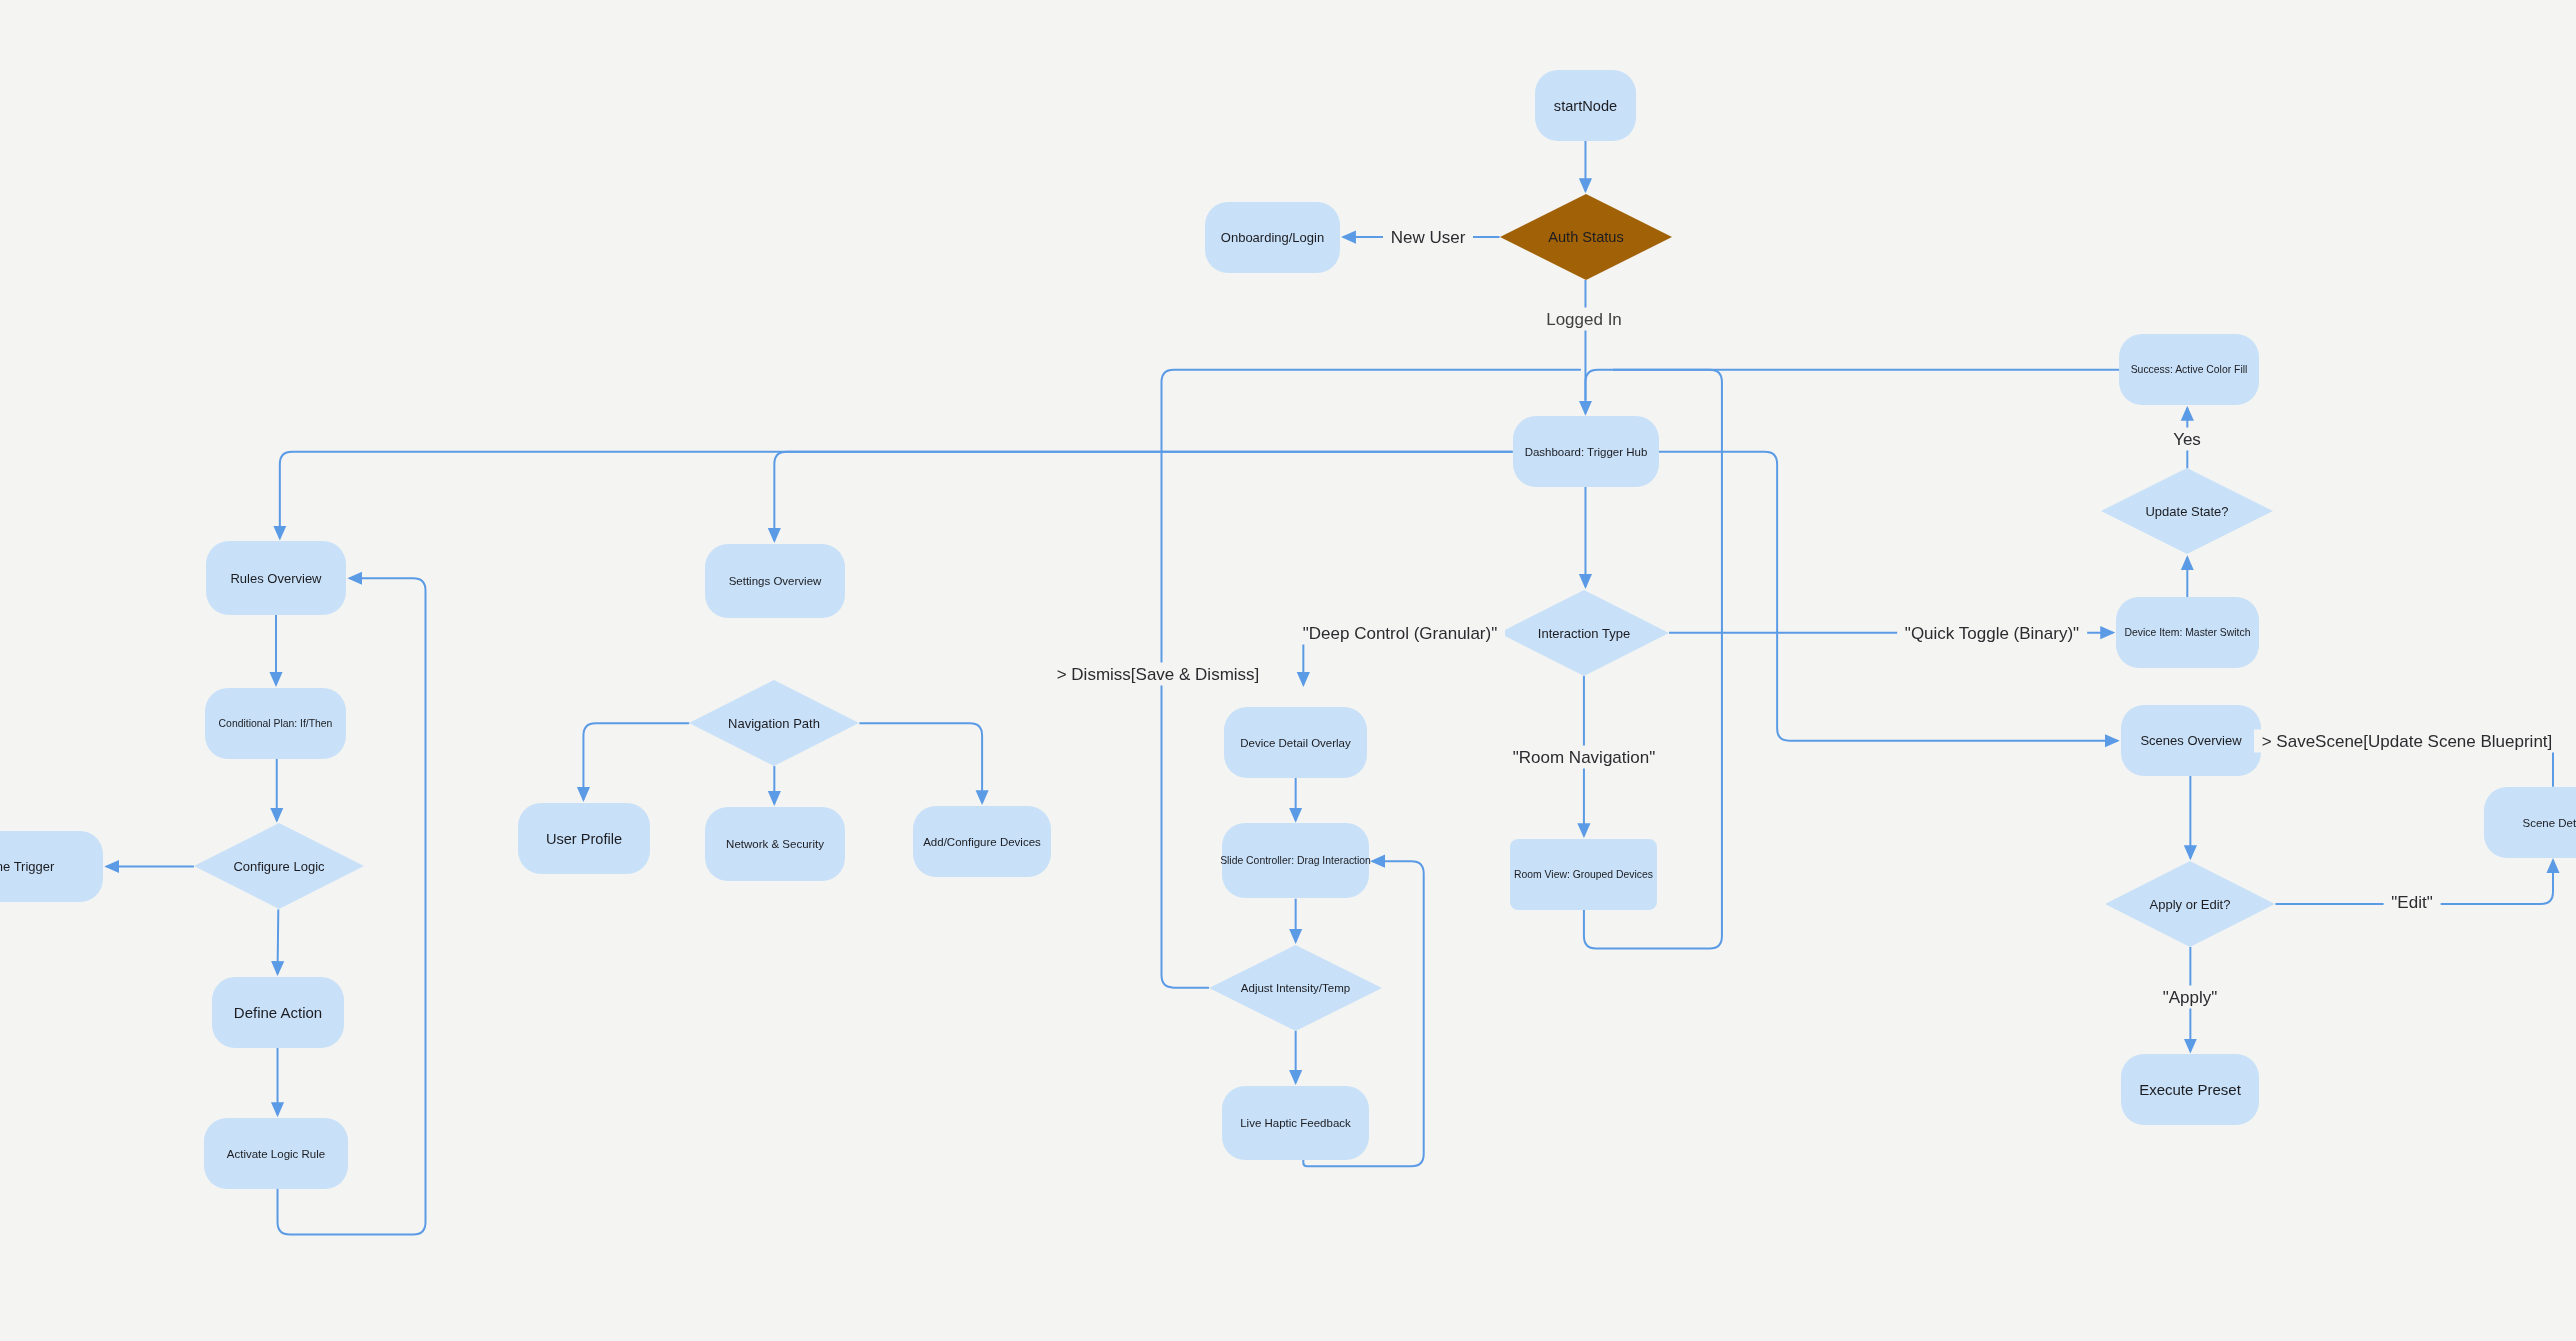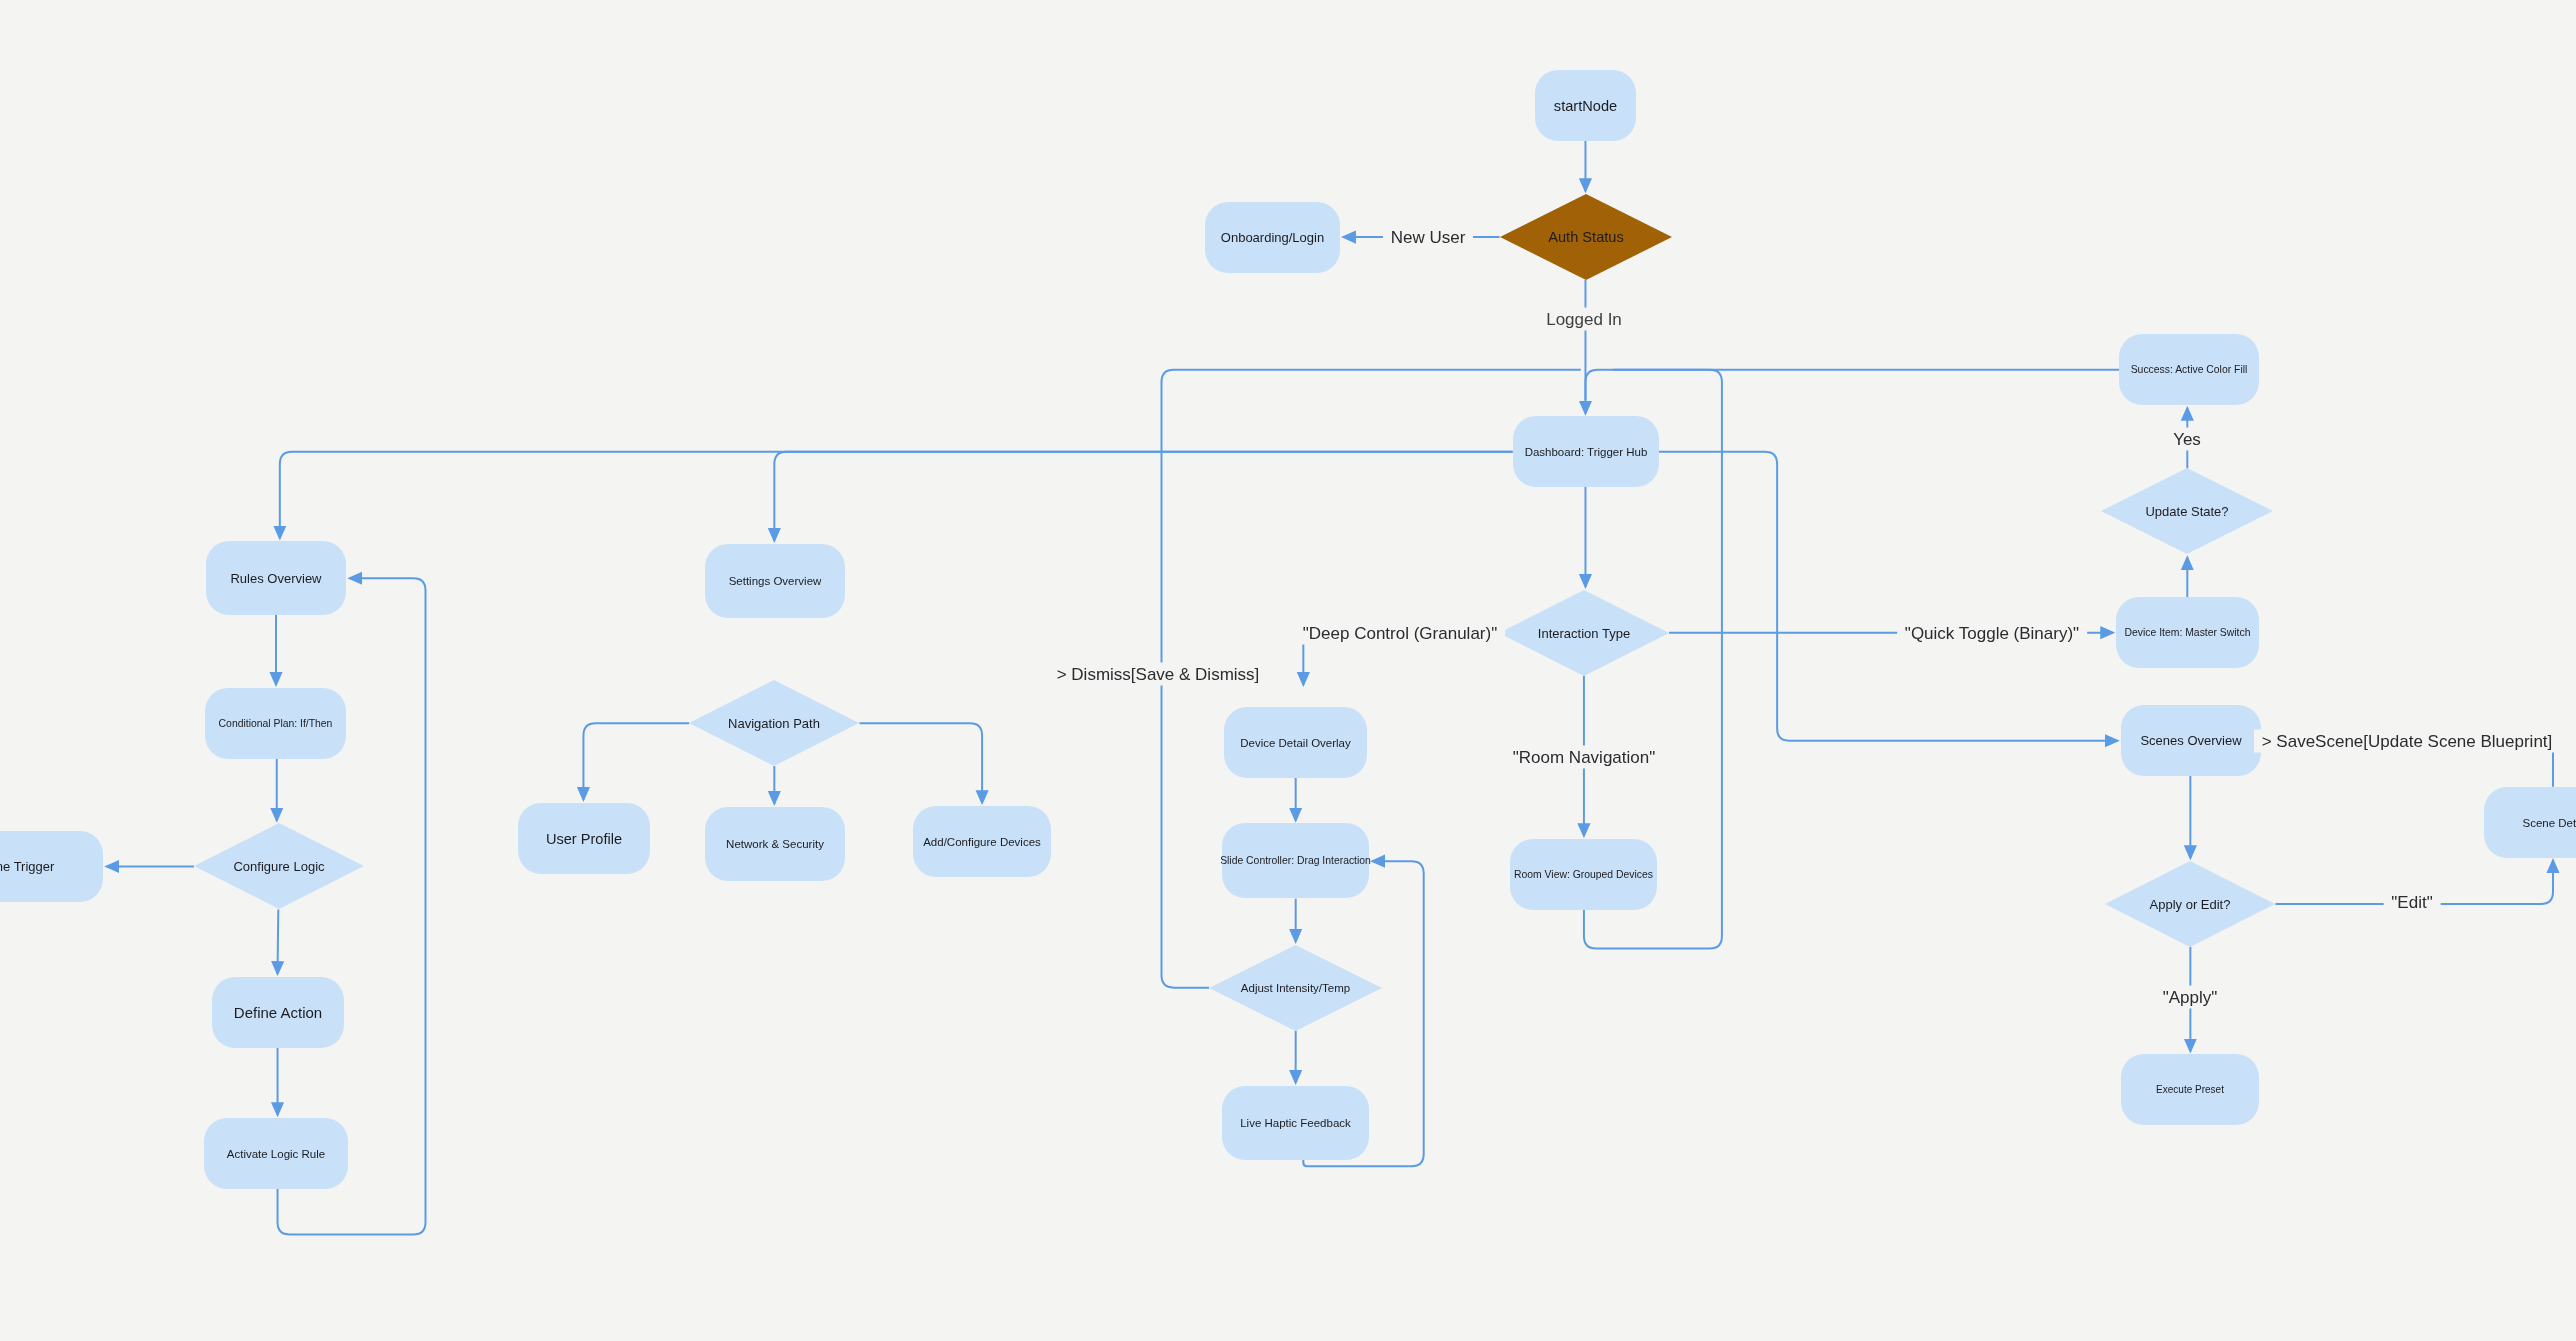--- a/index.html
+++ b/index.html
@@ -119,39 +119,39 @@
       </div>
       <div class="node" style="left: 705px; top: 807px; width: 140px; height: 74px; background: rgb(200, 225, 248); color: rgb(28, 28, 33); font-size: 11.5px;">
         <span>Network &amp; Security</span>
       </div>
       <div class="node" style="left: 913px; top: 806px; width: 138px; height: 71px; background: rgb(200, 225, 248); color: rgb(28, 28, 33); font-size: 11.5px;">
         <span>Add/Configure Devices</span>
       </div>
       <div class="node" style="left: 1222px; top: 823px; width: 147px; height: 75px; background: rgb(200, 225, 248); color: rgb(28, 28, 33); font-size: 10.4px;">
         <span>Slide Controller: Drag Interaction</span>
       </div>
-      <div class="node" style="left: 1510px; top: 839px; width: 147px; height: 71px; background: rgb(200, 225, 248); color: rgb(28, 28, 33); font-size: 10.4px;">
+      <div class="node" style="left: 1510px; top: 839px; width: 147px; height: 71px; background: rgb(200, 225, 248); color: rgb(28, 28, 33); font-size: 10.4px; border-radius: 8px;">
         <span>Room View: Grouped Devices</span>
       </div>
       <div class="node" style="left: 2121px; top: 705px; width: 140px; height: 71px; background: rgb(200, 225, 248); color: rgb(28, 28, 33); font-size: 13px;">
         <span>Scenes Overview</span>
       </div>
       <div class="node" style="left: 2484px; top: 787px; width: 187px; height: 71px; background: rgb(200, 225, 248); color: rgb(28, 28, 33); font-size: 11.5px;">
         <span>Scene Detail Settings</span>
       </div>
       <div class="node diamond" style="left: 2105px; top: 861px; width: 170px; height: 86px; background: rgb(200, 225, 248); color: rgb(28, 28, 33); font-size: 13px;">
         <span>Apply or Edit?</span>
       </div>
       <div class="node" style="left: 212px; top: 977px; width: 132px; height: 71px; background: rgb(200, 225, 248); color: rgb(28, 28, 33); font-size: 15px;">
         <span>Define Action</span>
       </div>
       <div class="node diamond" style="left: 1209px; top: 945px; width: 173px; height: 86px; background: rgb(200, 225, 248); color: rgb(28, 28, 33); font-size: 11.5px;">
         <span>Adjust Intensity/Temp</span>
       </div>
-      <div class="node" style="left: 2121px; top: 1054px; width: 138px; height: 71px; background: rgb(200, 225, 248); color: rgb(28, 28, 33); font-size: 10px;">
+      <div class="node" style="left: 2121px; top: 1054px; width: 138px; height: 71px; background: rgb(200, 225, 248); color: rgb(28, 28, 33); font-size: 15px;">
         <span>Execute Preset</span>
       </div>
       <div class="node" style="left: 1222px; top: 1086px; width: 147px; height: 74px; background: rgb(200, 225, 248); color: rgb(28, 28, 33); font-size: 11.5px;">
         <span>Live Haptic Feedback</span>
       </div>
       <div class="node" style="left: 204px; top: 1118px; width: 144px; height: 71px; background: rgb(200, 225, 248); color: rgb(28, 28, 33); font-size: 11.5px;">
         <span>Activate Logic Rule</span>
       </div>
     </div>
   <div id="labels-group">

